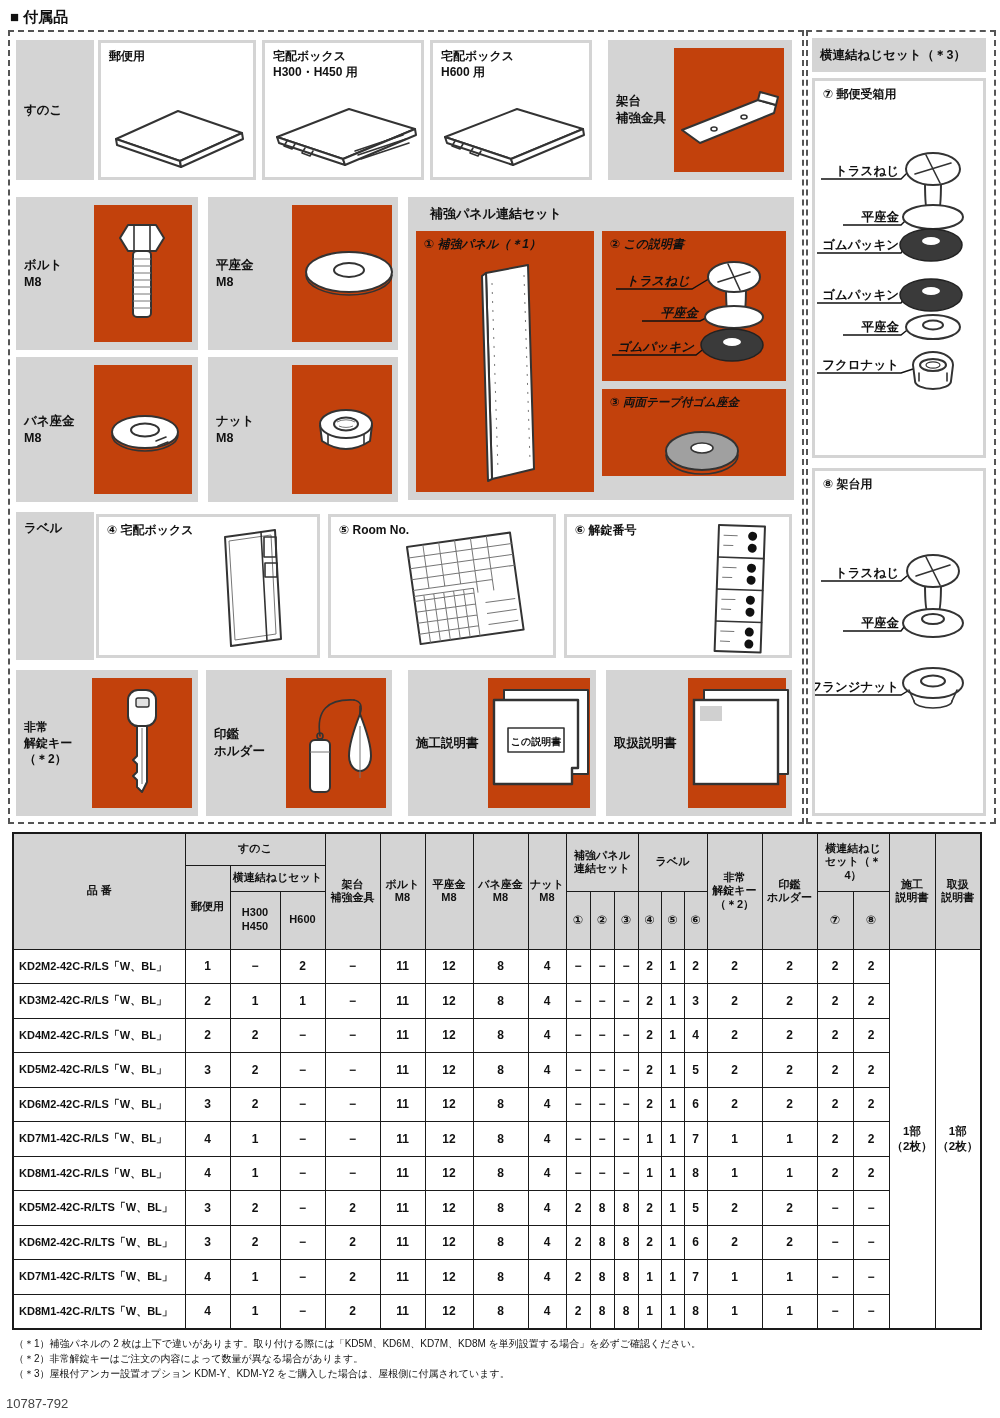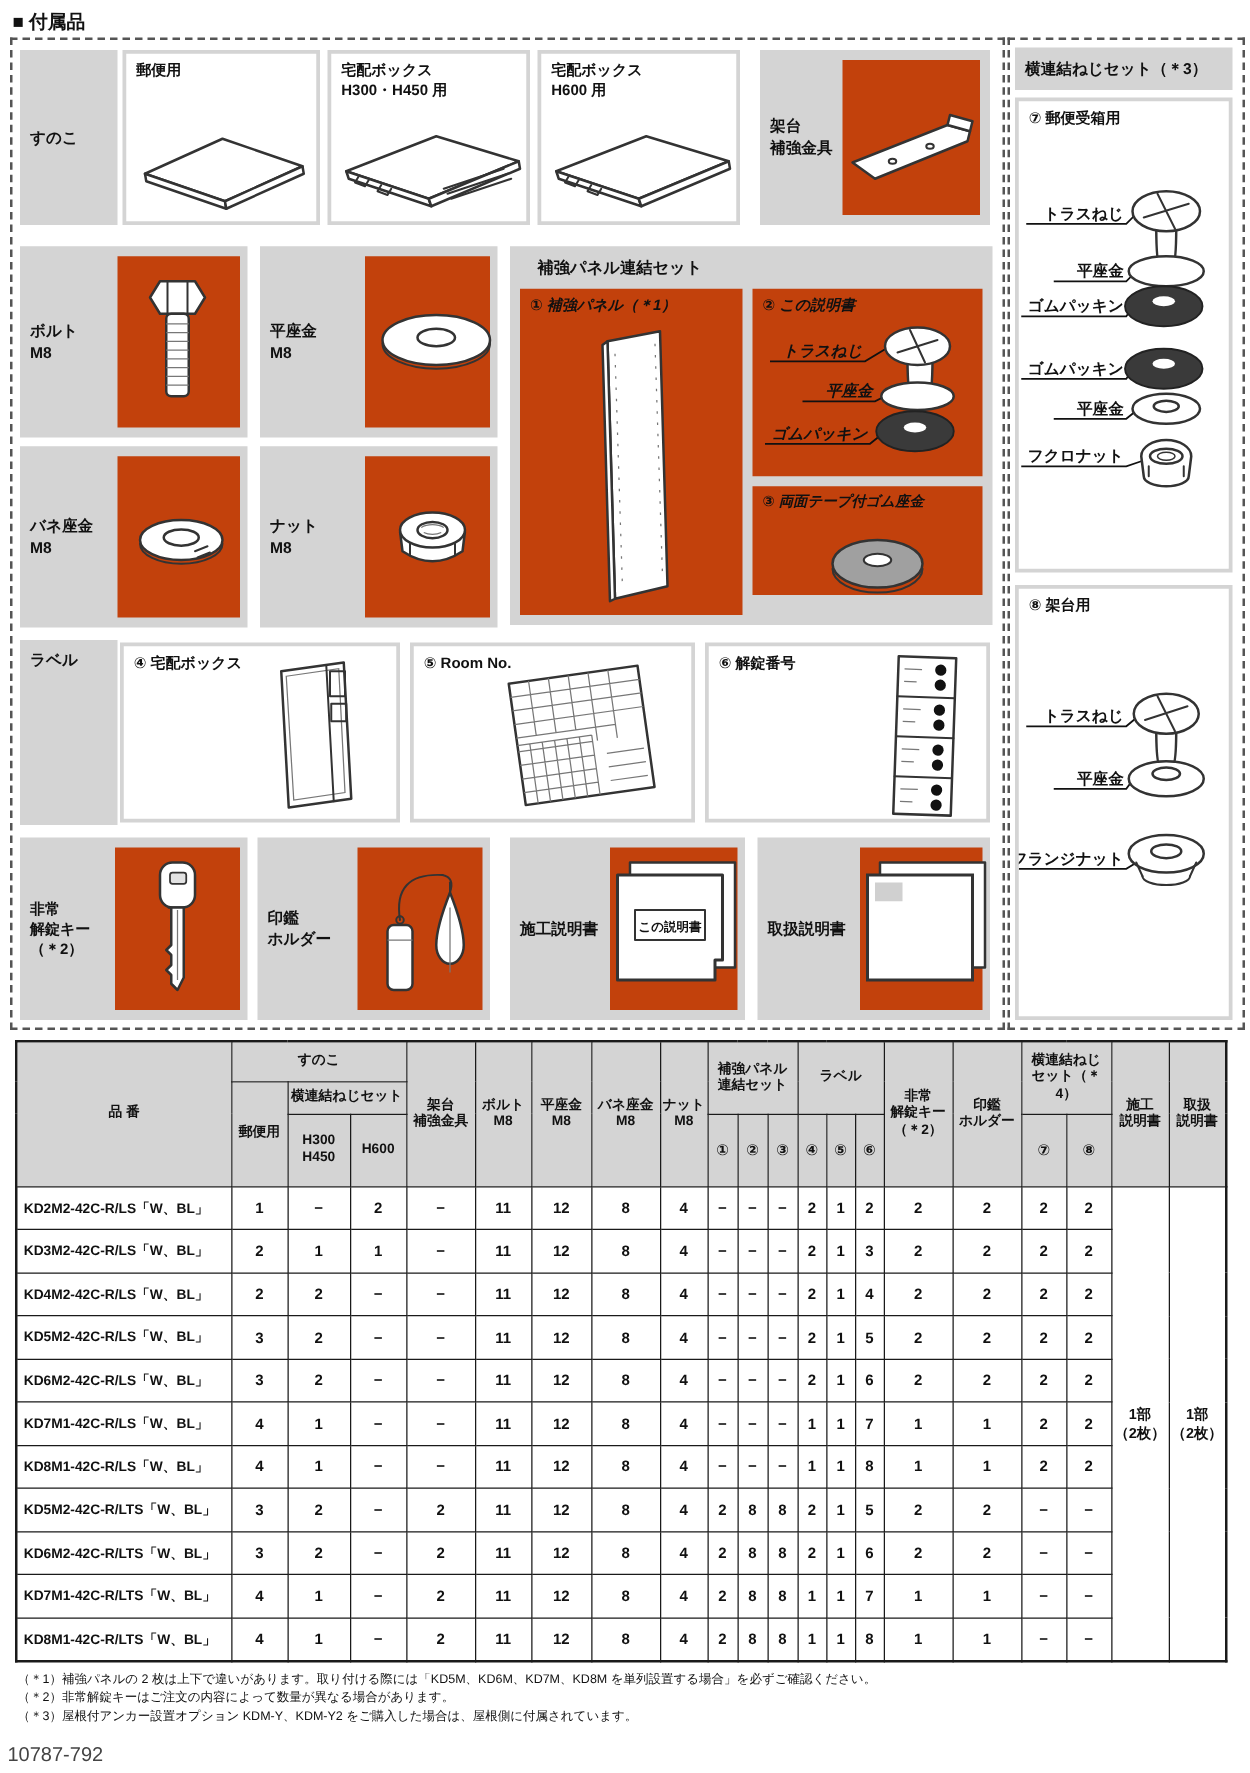--- a/index.html
+++ b/index.html
@@ -33,21 +33,21 @@
   .tbl-wrap{position:absolute;left:12px;top:832px;}
   table{border-collapse:collapse;table-layout:fixed;border:2px solid #1a1a1a;}
   th,td{border:1px solid #1a1a1a;text-align:center;vertical-align:middle;padding:0;overflow:hidden;}
   thead th{background:#d4d4d4;font-size:11px;font-weight:700;line-height:1.25;}
   thead th.circ{font-size:12px;}
   tr.h1{height:32px;} tr.h2{height:26px;} tr.h3{height:58px;}
   tbody td{font-size:12px;font-weight:700;height:33.5px;background:#fff;}
   tbody td.model{text-align:left;padding-left:5px;font-size:11px;}
   tbody td.manual{font-size:11.5px;white-space:pre-line;}
   .footnotes{position:absolute;left:14px;top:1336px;width:978px;font-size:10px;line-height:1.5;font-weight:400;}
-  .docnum{position:absolute;left:6px;top:1396px;font-size:16px;color:#444;}
+  .docnum{position:absolute;left:6px;top:1396px;font-size:13px;color:#444;}
 </style>
 </head>
 <body>
 
 <div class="page">
   <div class="title">■ 付属品</div>
 
   <div class="dashed left-box">
 
     <div class="glabel" style="left:6px;top:8px;width:78px;height:140px;">

